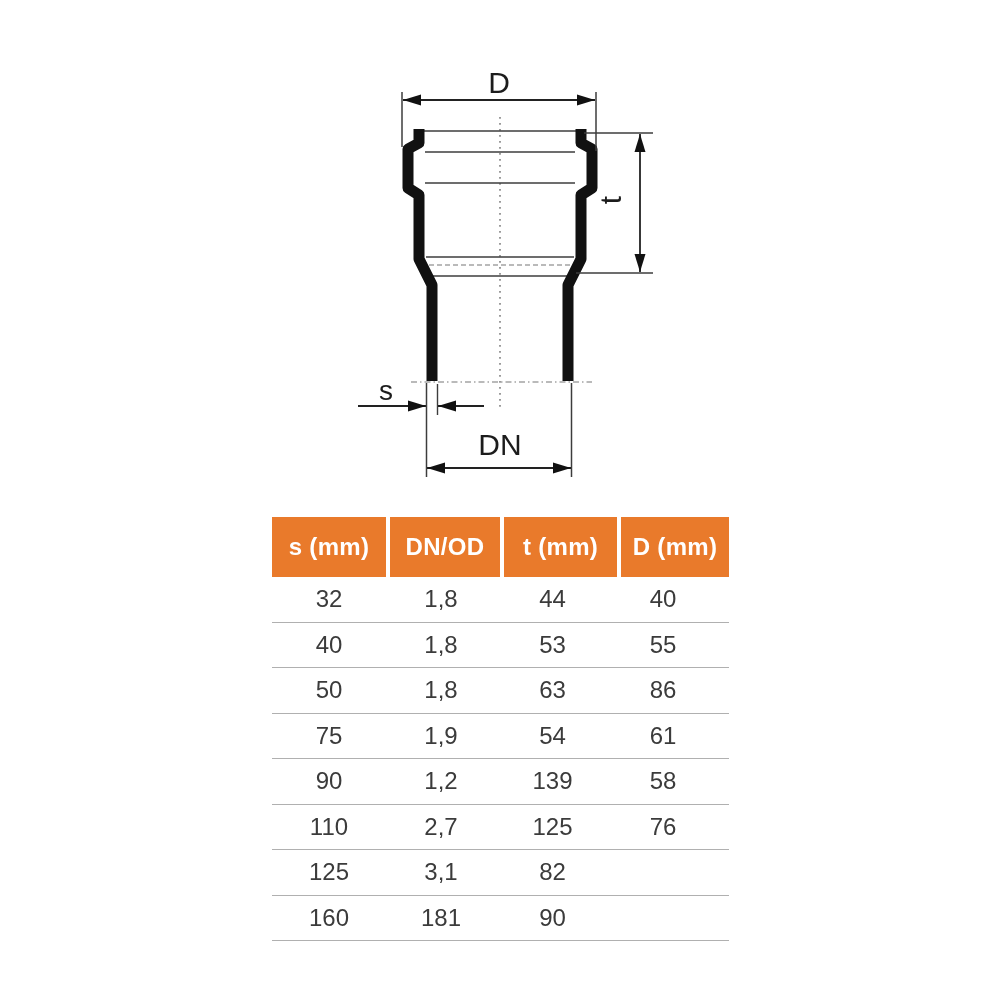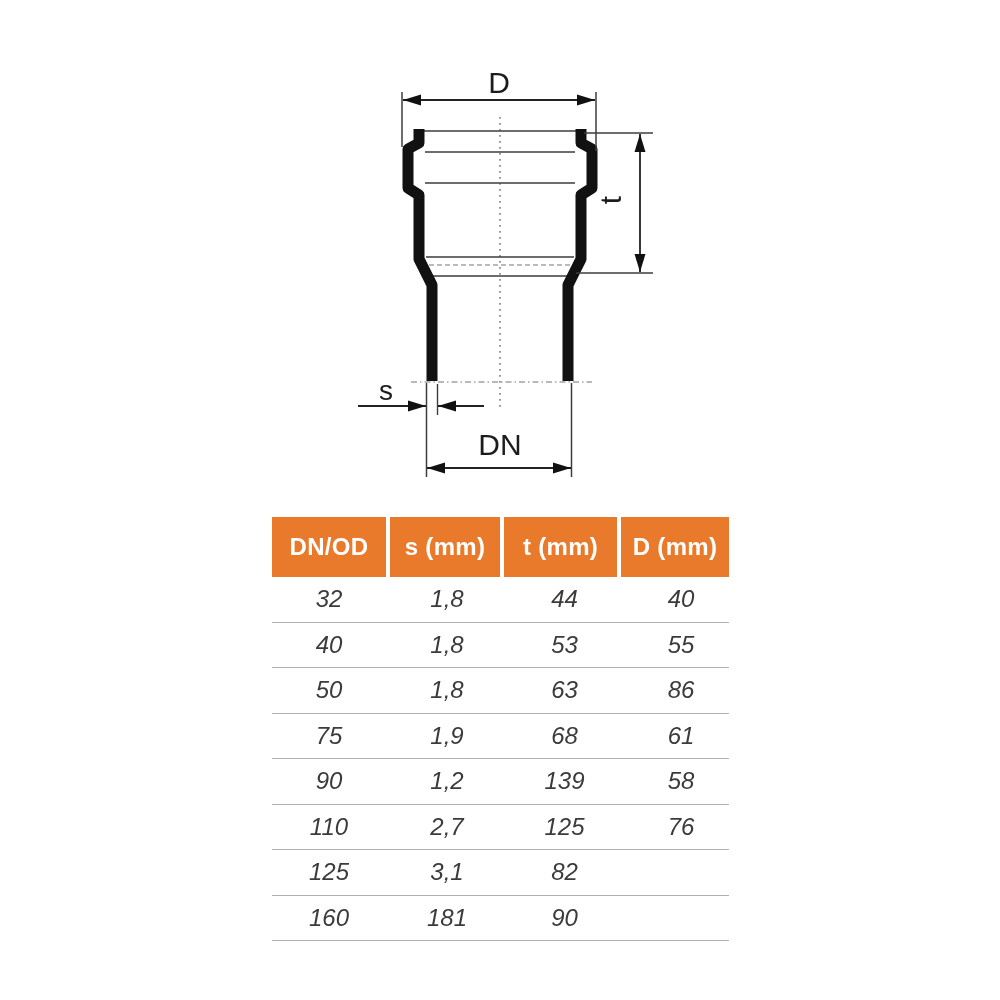--- a/index.html
+++ b/index.html
@@ -31,24 +31,23 @@
     font-weight:bold;
     font-size:24px;
     height:60px;
     display:flex;align-items:center;justify-content:center;
     letter-spacing:0.3px;
   }
   .tbody{display:block;}
   .trow{
     display:grid;
     grid-template-columns:114px 110px 113px 108px;
-    column-gap:6px;
+    column-gap:0;
     height:44.5px;
     border-bottom:1px solid #B0B0B0;
-    font-style:italic;
   }
   .tcell{
     display:flex;align-items:center;justify-content:center;
     font-size:24px;
     color:#3B3B3B;
   }
 </style>
 </head>
 <body>
 
@@ -102,22 +101,22 @@
       <line x1="571.5" y1="383" x2="571.5" y2="477"></line>
     </g>
     <line x1="427" y1="468" x2="571" y2="468" stroke="#222222" stroke-width="1.8"></line>
     <path d="M 427 468 L 445 462.5 L 445 473.5 Z" fill="#111111"></path>
     <path d="M 571 468 L 553 462.5 L 553 473.5 Z" fill="#111111"></path>
     <text x="500" y="455" font-size="30" text-anchor="middle" class="dim-label">DN</text>
   </svg>
 
   <div class="spec-table">
     <div class="thead">
+      <div class="th">s (mm)</div>
       <div class="th">DN/OD</div>
-      <div class="th">s (mm)</div>
       <div class="th">t (mm)</div>
       <div class="th">D (mm)</div>
     </div>
     <div class="tbody">
         <div class="trow">
           <div class="tcell">32</div>
           <div class="tcell">1,8</div>
           <div class="tcell">44</div>
           <div class="tcell">40</div>
         </div>
@@ -129,21 +128,21 @@
         </div>
         <div class="trow">
           <div class="tcell">50</div>
           <div class="tcell">1,8</div>
           <div class="tcell">63</div>
           <div class="tcell">86</div>
         </div>
         <div class="trow">
           <div class="tcell">75</div>
           <div class="tcell">1,9</div>
-          <div class="tcell">68</div>
+          <div class="tcell">54</div>
           <div class="tcell">61</div>
         </div>
         <div class="trow">
           <div class="tcell">90</div>
           <div class="tcell">1,2</div>
           <div class="tcell">139</div>
           <div class="tcell">58</div>
         </div>
         <div class="trow">
           <div class="tcell">110</div>

